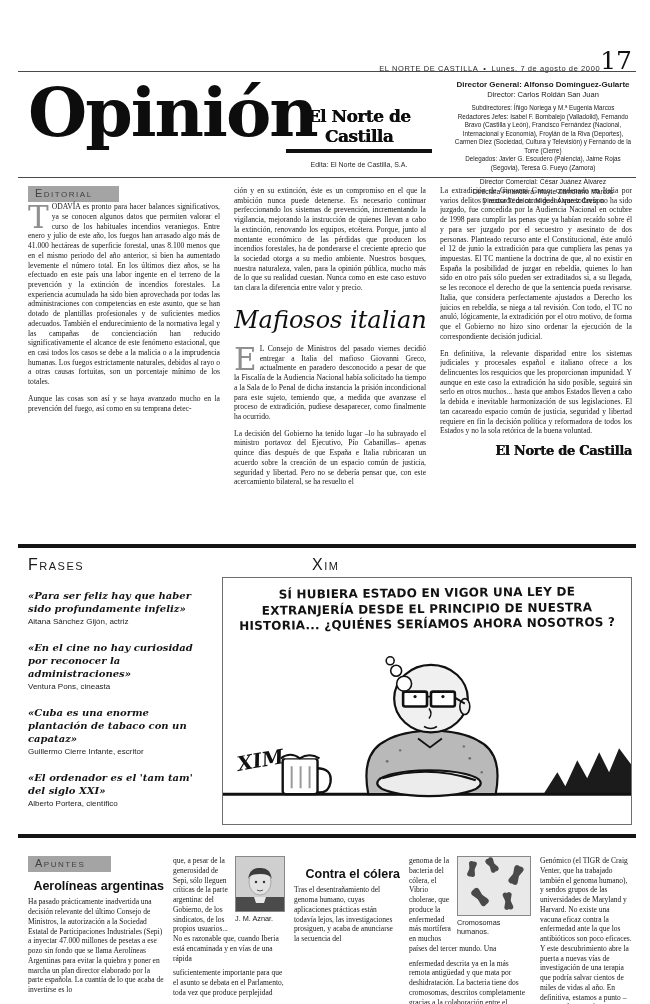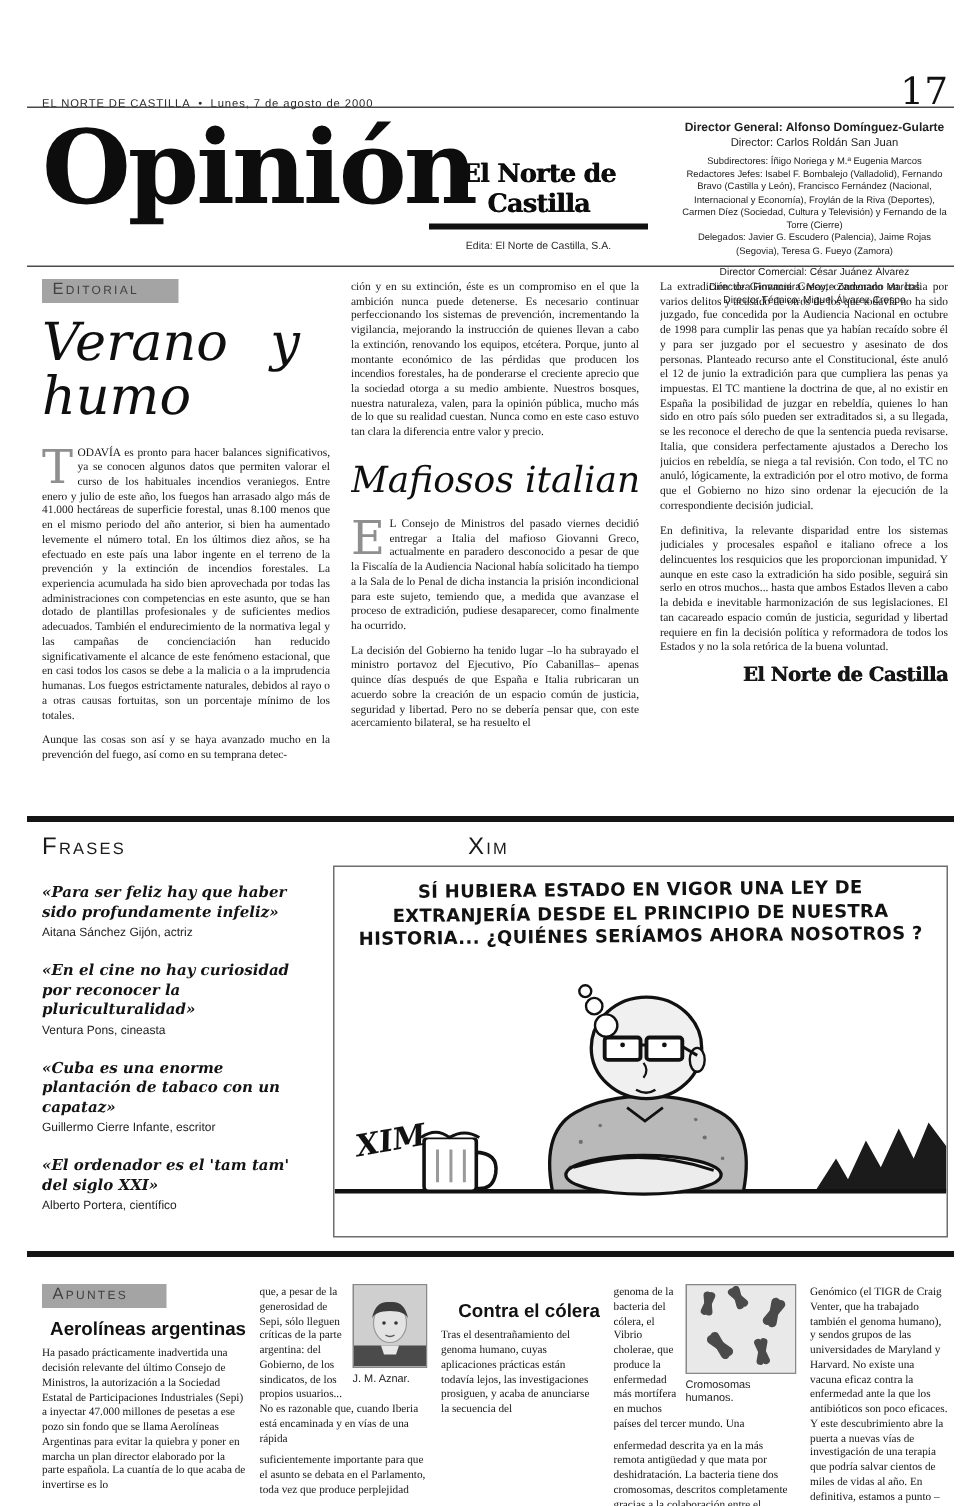--- a/index.html
+++ b/index.html
@@ -1,21 +1,21 @@
 <!DOCTYPE html>
 <html><head>
 <meta charset="utf-8">
 <style>
   html,body{margin:0;padding:0;background:#e9e9e9;}
   .page{position:relative;width:650px;height:1004px;background:#ffffff;margin:0 auto;
         font-family:"Liberation Serif",serif;color:#1c1c1c;overflow:hidden;}
 
   
   .topbar{position:absolute;left:28px;right:18px;top:48px;display:flex;
-          justify-content:space-between;align-items:flex-end;}
+          justify-content:flex-end;align-items:flex-end;}
   .paper-date{font-family:"Liberation Sans",sans-serif;font-size:7.5px;letter-spacing:.6px;color:#2a2a2a;}
   .paper-date .bullet{margin:0 5px;}
   .pagenum{font-family:"DejaVu Serif",serif;font-size:25px;line-height:1;color:#111;}
   .rule-thin{position:absolute;left:18px;right:14px;height:0;border-top:1px solid #4a4a4a;}
   .rule-thick{position:absolute;left:18px;right:14px;height:4px;background:#151515;}
 
   
   .masthead{position:absolute;left:28px;right:16px;top:80px;height:94px;display:flex;}
   .opinion{font-family:"DejaVu Serif",serif;font-weight:bold;font-size:68px;line-height:.95;
            letter-spacing:-2px;margin:0;width:252px;color:#0d0d0d;}
@@ -113,21 +113,20 @@
         <div>Directora Financiera: Mayte Zamorano Marcos</div>
         <div>Director Técnico: Miguel Álvarez Crespo</div>
       </div>
     </div>
   </div>
   <div class="rule-thin" style="top:177px"></div>
 
   <div class="editorial-zone">
     <div class="ecol">
       <span class="sec-label">Editorial</span>
-      <div class="ed-title">Verano y humo</div>
       <p><span class="dropcap">T</span><span>ODAVÍA es pronto para hacer balances significativos, ya se conocen algunos datos que permiten valorar el curso de los habituales incendios veraniegos. Entre enero y julio de este año, los fuegos han arrasado algo más de 41.000 hectáreas de superficie forestal, unas 8.100 menos que en el mismo periodo del año anterior, si bien ha aumentado levemente el número total. En los últimos diez años, se ha efectuado en este país una labor ingente en el terreno de la prevención y la extinción de incendios forestales. La experiencia acumulada ha sido bien aprovechada por todas las administraciones con competencias en este asunto, que se han dotado de plantillas profesionales y de suficientes medios adecuados. También el endurecimiento de la normativa legal y las campañas de concienciación han reducido significativamente el alcance de este fenómeno estacional, que en casi todos los casos se debe a la malicia o a la imprudencia humanas. Los fuegos estrictamente naturales, debidos al rayo o a otras causas fortuitas, son un porcentaje mínimo de los totales.</span></p>
       <p>Aunque las cosas son así y se haya avanzado mucho en la prevención del fuego, así como en su temprana detec-</p>
     </div>
     <div class="ecol">
       <p>ción y en su extinción, éste es un compromiso en el que la ambición nunca puede detenerse. Es necesario continuar perfeccionando los sistemas de prevención, incrementando la vigilancia, mejorando la instrucción de quienes llevan a cabo la extinción, renovando los equipos, etcétera. Porque, junto al montante económico de las pérdidas que producen los incendios forestales, ha de ponderarse el creciente aprecio que la sociedad otorga a su medio ambiente. Nuestros bosques, nuestra naturaleza, valen, para la opinión pública, mucho más de lo que su realidad cuestan. Nunca como en este caso estuvo tan clara la diferencia entre valor y precio.</p>
       <div class="maf-title">Mafiosos italianos</div>
       <p><span class="dropcap">E</span><span>L Consejo de Ministros del pasado viernes decidió entregar a Italia del mafioso Giovanni Greco, actualmente en paradero desconocido a pesar de que la Fiscalía de la Audiencia Nacional había solicitado ha tiempo a la Sala de lo Penal de dicha instancia la prisión incondicional para este sujeto, temiendo que, a medida que avanzase el proceso de extradición, pudiese desaparecer, como finalmente ha ocurrido.</span></p>
       <p>La decisión del Gobierno ha tenido lugar –lo ha subrayado el ministro portavoz del Ejecutivo, Pío Cabanillas– apenas quince días después de que España e Italia rubricaran un acuerdo sobre la creación de un espacio común de justicia, seguridad y libertad. Pero no se debería pensar que, con este acercamiento bilateral, se ha resuelto el</p>
     </div>
     <div class="ecol">
@@ -136,21 +135,21 @@
       <div class="signature">El Norte de Castilla</div>
     </div>
   </div>
   <div class="rule-thick" style="top:544px"></div>
 
   <div class="frases-zone">
     <div class="frases">
       <div class="sec-heading">Frases</div>
       <div class="quote">«Para ser feliz hay que haber sido profundamente infeliz»</div>
       <div class="author">Aitana Sánchez Gijón, actriz</div>
-      <div class="quote">«En el cine no hay curiosidad por reconocer la pluriculturalidad»</div>
+      <div class="quote">«En el cine no hay curiosidad por reconocer la administraciones»</div>
       <div class="author">Ventura Pons, cineasta</div>
       <div class="quote">«Cuba es una enorme plantación de tabaco con un capataz»</div>
       <div class="author">Guillermo Cierre Infante, escritor</div>
       <div class="quote">«El ordenador es el 'tam tam' del siglo XXI»</div>
       <div class="author">Alberto Portera, científico</div>
     </div>
     <div class="xim-wrap">
       <div class="sec-heading xim-heading">Xim</div>
       <div class="cartoon-box">
         <div class="bubble-text">

